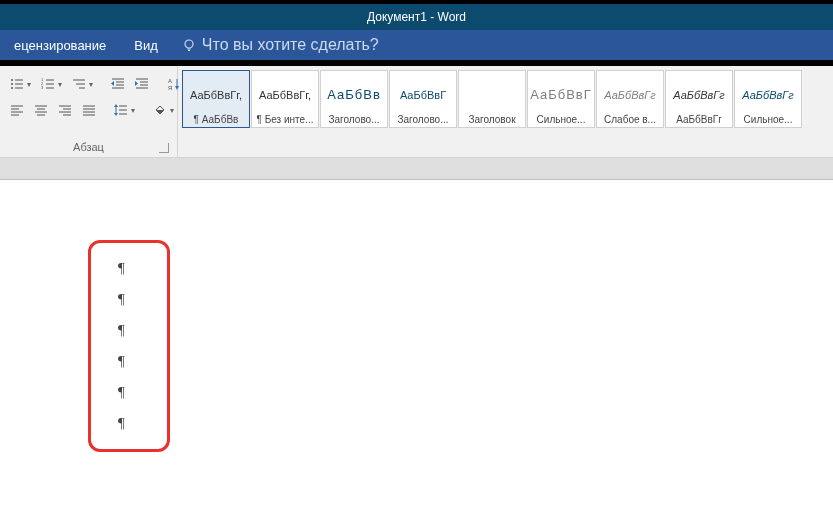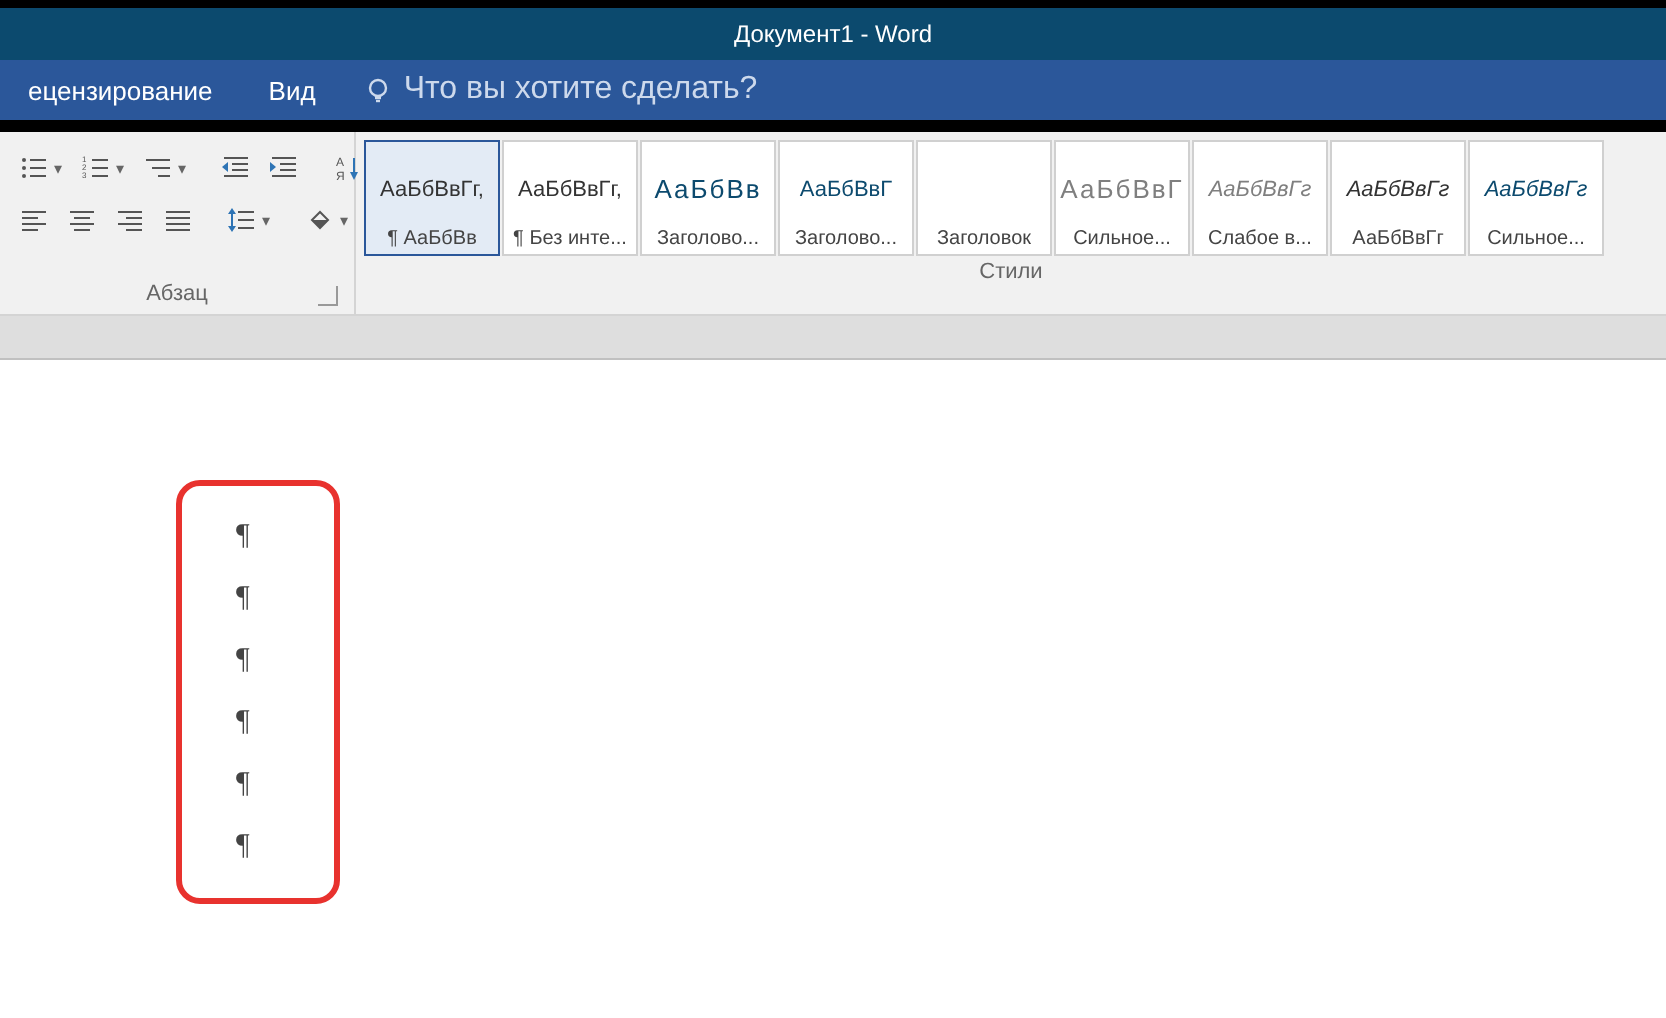--- a/index.html
+++ b/index.html
@@ -430,23 +430,20 @@
         </div>
         <div class="style-item">
           <div class="style-preview italic">АаБбВвГг</div>
           <div class="style-name">АаБбВвГг</div>
         </div>
         <div class="style-item">
           <div class="style-preview blue italic">АаБбВвГг</div>
           <div class="style-name">Сильное...</div>
         </div>
       </div>
-    <div class="group-label">
-      <span>Стили</span>
-    </div>
   </div>
 </div>
 
 <div class="ruler-strip"></div>
 
 <div class="doc-area">
   <div class="highlight-box"></div>
   <div class="pilcrow-col" id="pilcrows">
       <span class="pilcrow">¶</span>
       <span class="pilcrow">¶</span>

